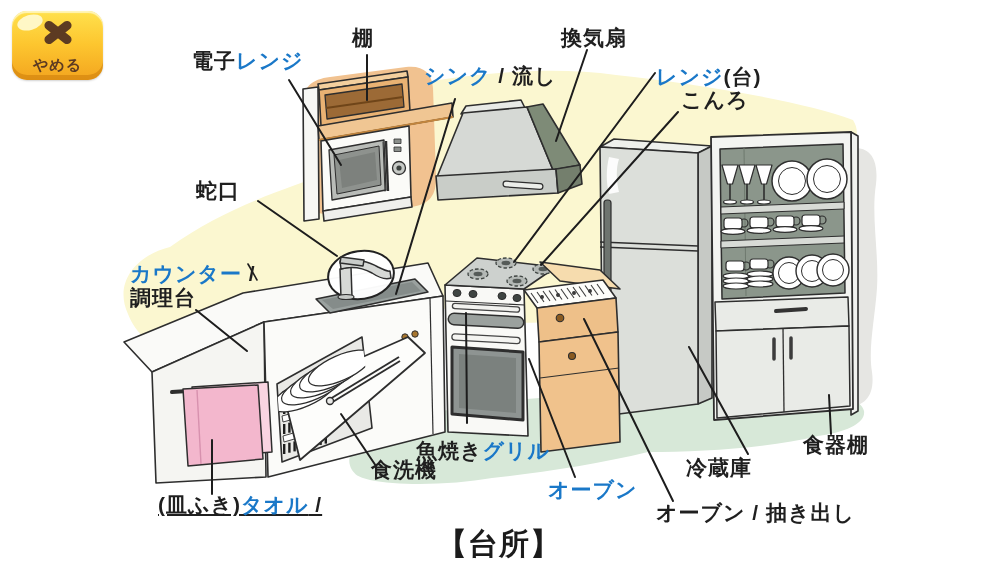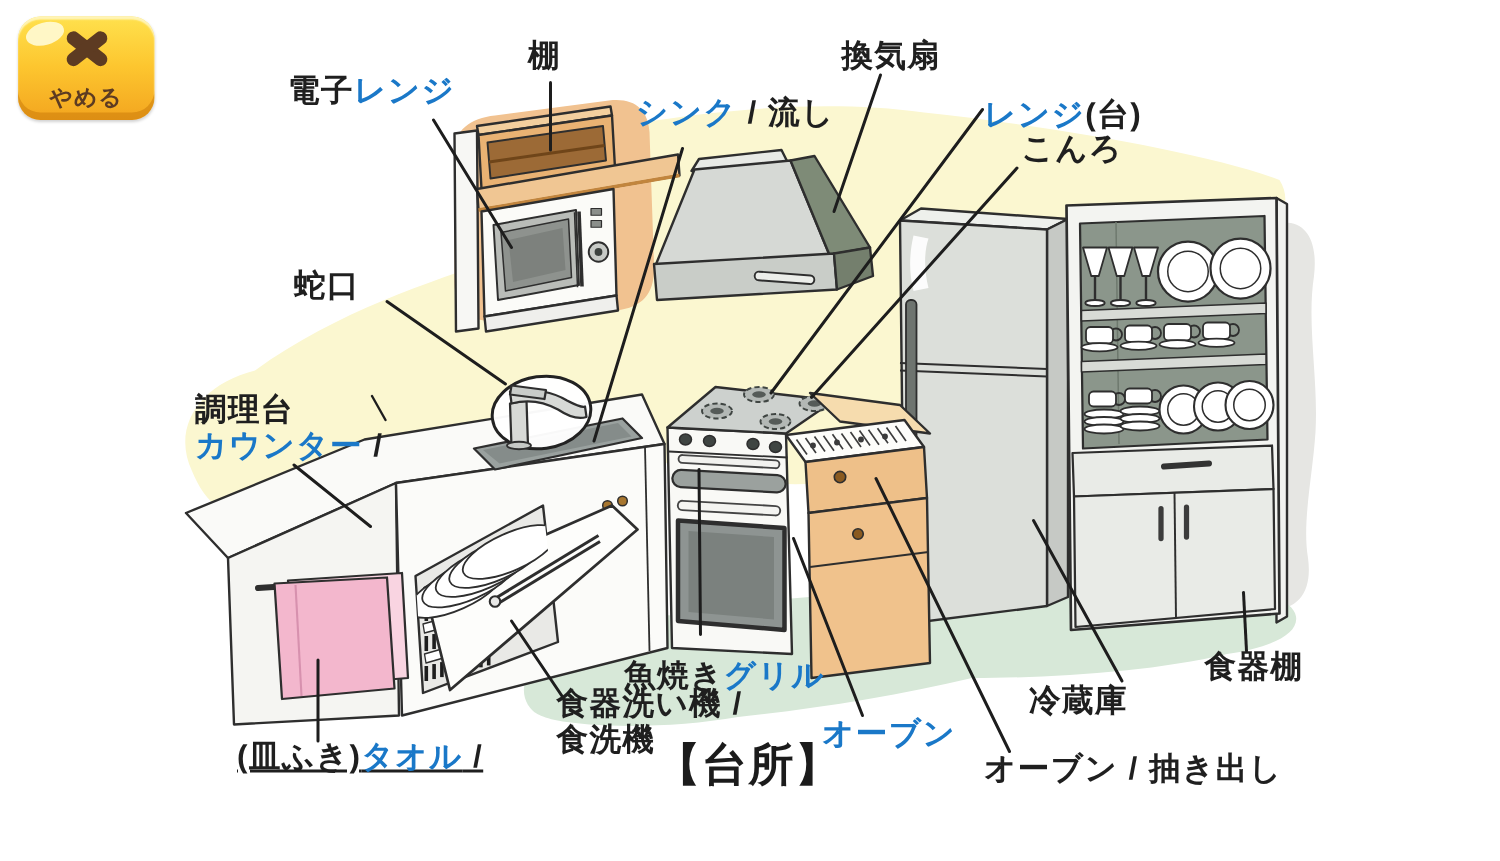--- a/index.html
+++ b/index.html
@@ -23,21 +23,21 @@
   .xbar{position:absolute;left:1px;top:9.5px;width:32px;height:9px;border-radius:5px;background:#5d3b22;}
   .xb1{transform:rotate(38deg);} .xb2{transform:rotate(-38deg);}
   .quit-label{position:absolute;left:0;right:0;bottom:5px;text-align:center;
     font-size:15px;font-weight:700;color:#5d3b22;letter-spacing:1px;}
 
   
   .diagram-label{position:absolute;font-weight:700;font-size:21px;line-height:1.15;
     color:#1f1f1f;white-space:nowrap;letter-spacing:1px;}
   .diagram-label .b{color:#1a78c8;}
   .diagram-label .k{color:#1f1f1f;}
-  .page-title{position:absolute;left:437px;top:490px;font-size:30px;font-weight:700;
+  .page-title{position:absolute;left:437px;top:524px;font-size:30px;font-weight:700;
     color:#1b1b1b;letter-spacing:1px;}
 </style>
 </head>
 <body>
 
 <div class="stage">
 
 <svg width="1000" height="574" viewBox="0 0 1000 574">
   <defs>
     <clipPath id="dwclip">
@@ -327,28 +327,27 @@
       <div class="diagram-label" style="left: 656px; top: 41px; margin-top: 24px;">
         <div class="lab-line"><span class="b">レンジ</span><span class="k">(台)</span></div>
       </div>
       <div class="diagram-label" style="left: 681px; top: 88px;">
         <div class="lab-line"><span class="k">こんろ</span></div>
       </div>
       <div class="diagram-label" style="left: 196px; top: 179px; text-align: right;">
         <div class="lab-line"><span class="k">蛇口</span></div>
       </div>
       <div class="diagram-label" style="left: 130px; top: 262px;">
+        <div class="lab-line"><span class="b">カウンター</span><span class="k"> /</span></div>
         <div class="lab-line"><span class="k">調理台</span></div>
-        <div class="lab-line"><span class="b">カウンター</span><span class="k"> /</span></div>
       </div>
       <div class="diagram-label" style="left: 416px; top: 439px;">
         <div class="lab-line"><span class="k">魚焼き</span><span class="b">グリル</span></div>
       </div>
       <div class="diagram-label" style="left: 371px; top: 458px;">
-        <div class="lab-line"><span class="k">食器洗い機 /</span></div>
         <div class="lab-line"><span class="k">食洗機</span></div>
       </div>
       <div class="diagram-label" style="left: 548px; top: 478px;">
         <div class="lab-line"><span class="b">オーブン</span></div>
       </div>
       <div class="diagram-label" style="left: 158px; top: 493px; text-decoration: underline;">
         <div class="lab-line"><span class="k">(皿ふき)</span><span class="b">タオル</span><span class="k"> /</span></div>
       </div>
       <div class="diagram-label" style="left: 686px; top: 456px;">
         <div class="lab-line"><span class="k">冷蔵庫</span></div>

